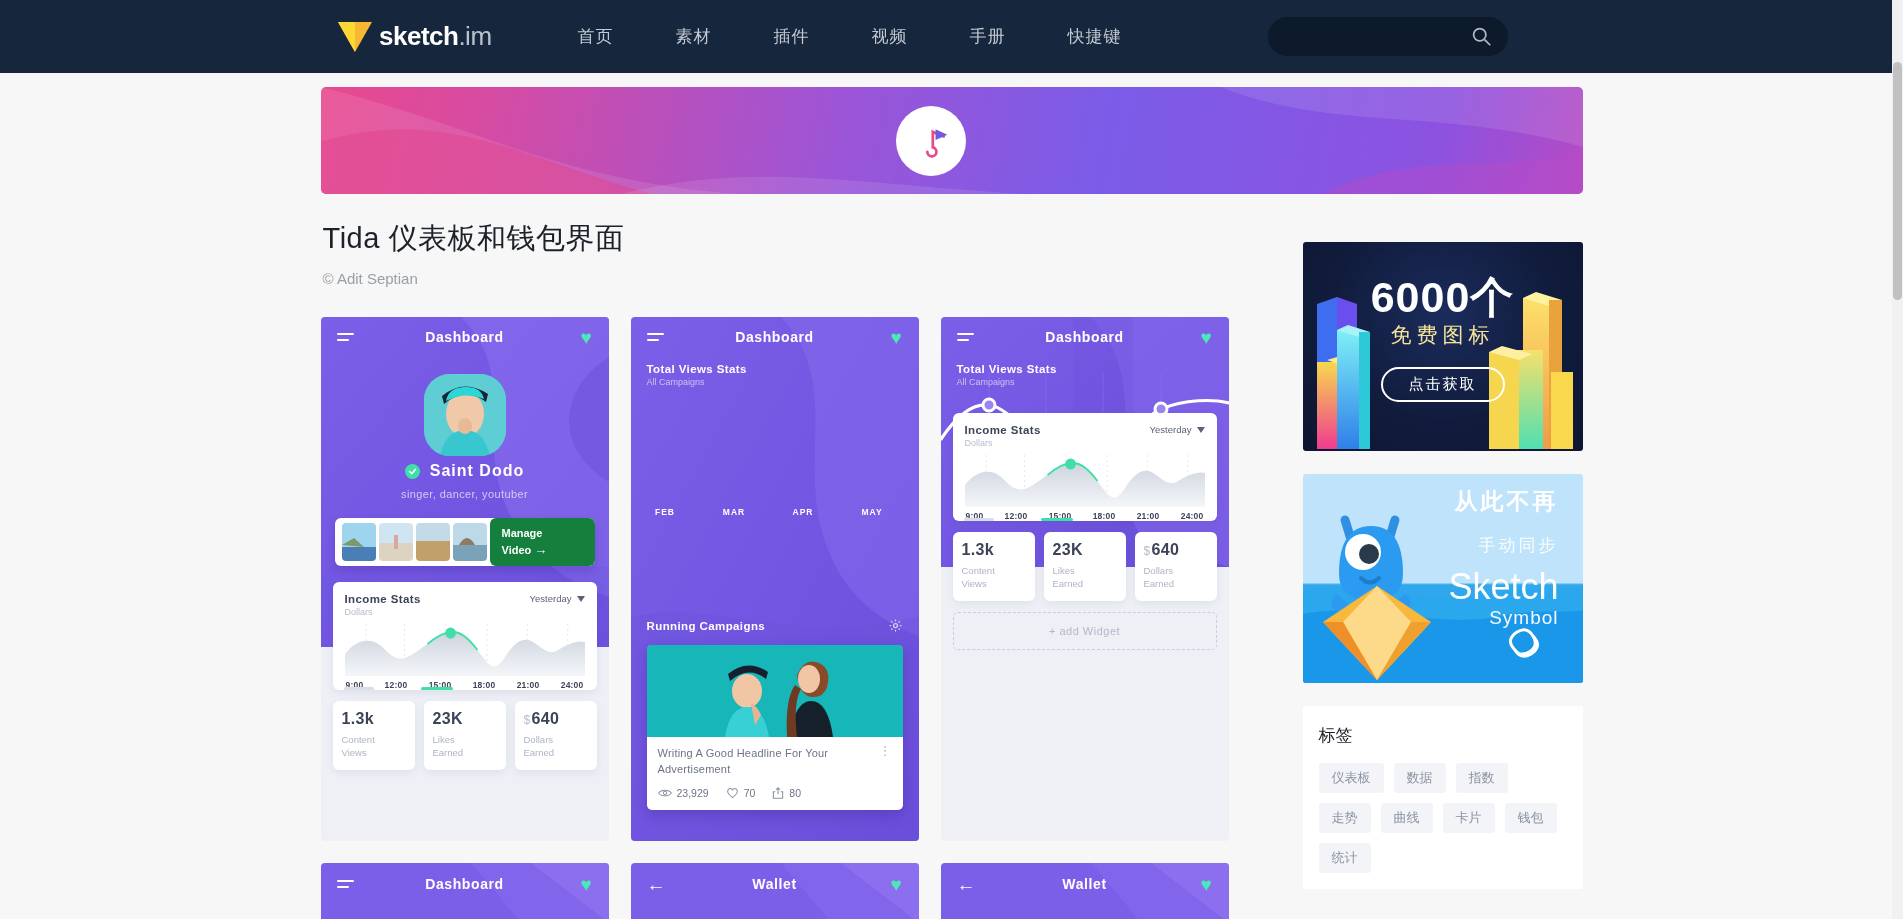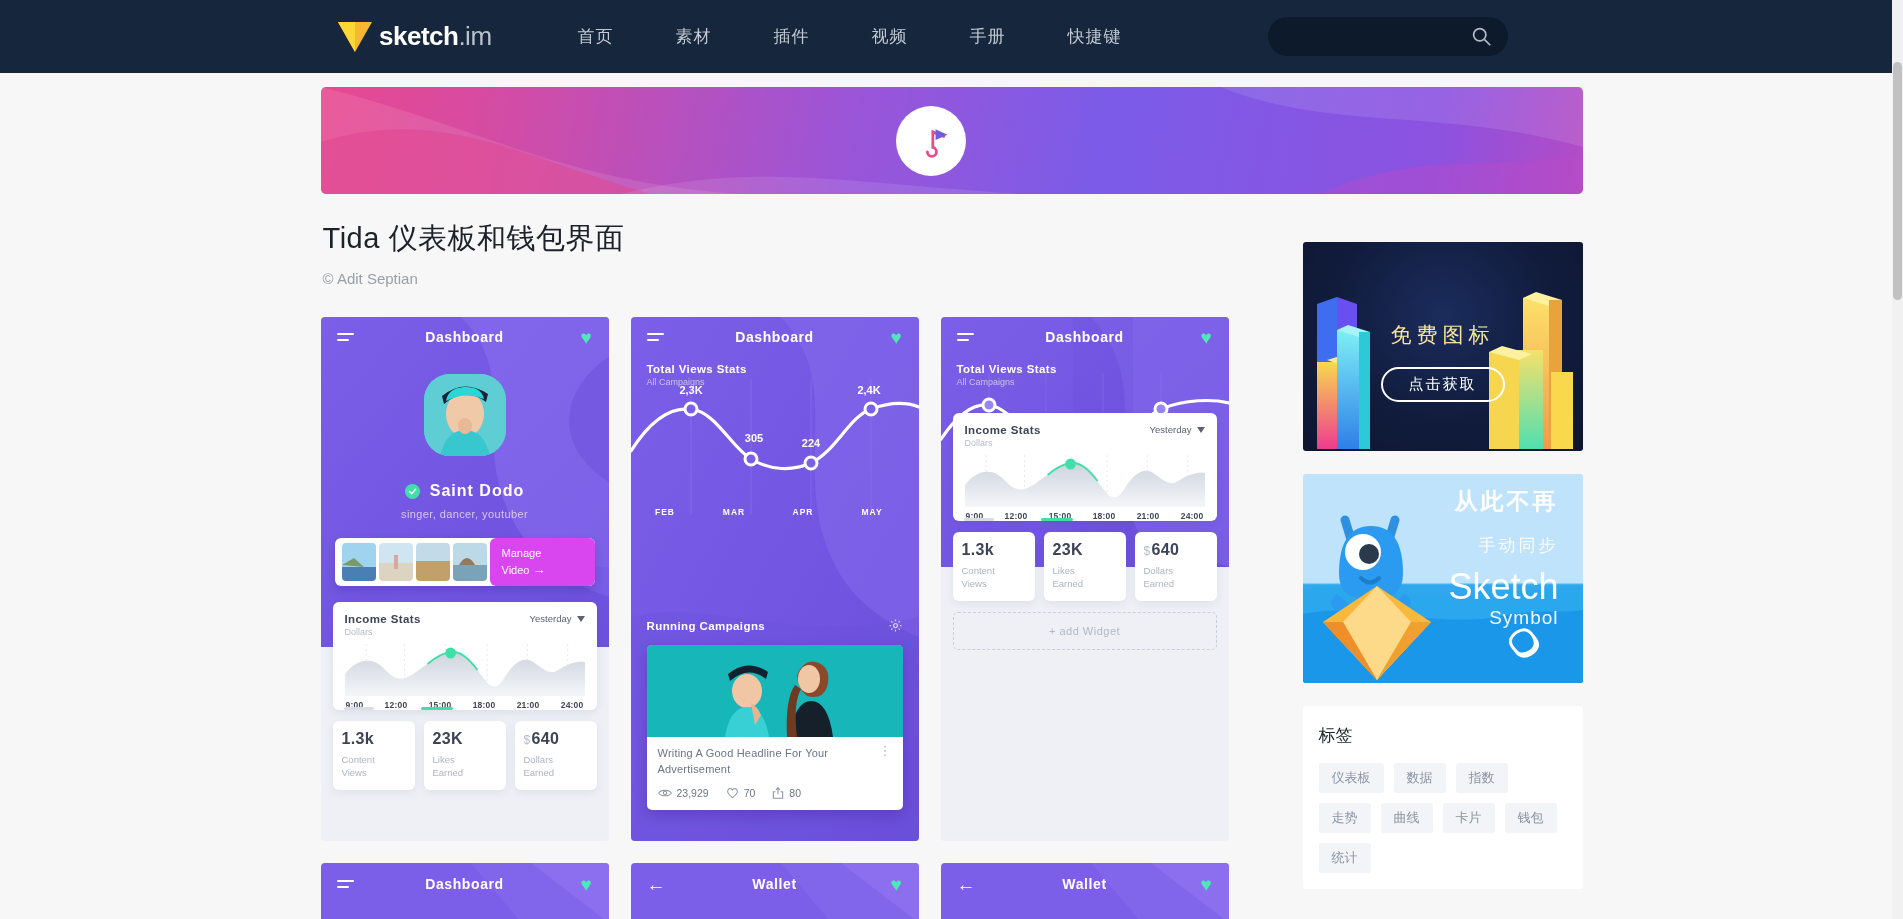--- a/index.html
+++ b/index.html
@@ -95,37 +95,37 @@
   .arrow-back { color: #fff; font-size: 19px; line-height: 1; }
 
   .purplebg { position: absolute; inset: 0; }
 
   
   .s1-body { position: relative; z-index: 2; }
   .avatar {
     width: 82px; height: 82px; border-radius: 26px; margin: 17px auto 0;
     overflow: hidden; background: #55c7cf; position: relative;
   }
-  .name-row { display:flex; align-items:center; justify-content:center; margin-top: 26px; gap: 10px;}
+  .name-row { display:flex; align-items:center; justify-content:center; margin-top: 6px; gap: 10px;}
   .verify { width: 15px; height: 15px; border-radius: 50%; background: #3fe0a8; display:flex;align-items:center;justify-content:center;}
   .verify svg { width: 9px; height: 9px; }
   .uname { color: #fff; font-size: 16px; font-weight: bold; letter-spacing: 1px;}
   .urole { text-align:center; color:#d5c9f3; font-size: 11px; margin-top: 8px; letter-spacing: .4px;}
   .manage {
     margin: 18px 14px 0 14px; height: 48px; border-radius: 6px;
     background: #fff; display: flex; align-items: center; position: relative;
     box-shadow: 0 4px 10px rgba(40,10,90,.18);
   }
   .thumbs { display:flex; gap:3px; padding-left: 7px; }
   .thumb { width: 34px; height: 38px; border-radius: 4px; overflow:hidden; }
   .manage-btn {
     position:absolute; right:0; top:0; bottom:0; width: 105px;
-    background: #d946ef; border-radius: 6px; color: #fff;
+    background: #15803d; border-radius: 6px; color: #fff;
     display:flex; flex-direction:column; justify-content:center;
-    padding-left: 12px; font-size: 11px; font-weight: normal; line-height: 1.35;
+    padding-left: 12px; font-size: 11px; font-weight: bold; line-height: 1.35;
   }
   .manage-btn .ar { font-size: 13px; }
 
   
   .statspanel { margin: 16px 12px 0 12px; position: relative; z-index: 3; }
   .income-card {
     background: #fff; border-radius: 6px; padding: 11px 12px 0 12px;
     box-shadow: 0 3px 9px rgba(60,60,110,.09); position: relative; overflow: hidden;
   }
   .ic-top { display:flex; justify-content:space-between; align-items:flex-start; }
@@ -420,39 +420,20 @@
           <div class="hdr-left burger">
               <i></i>
               <i></i>
             </div>
           <span>Dashboard</span>
           <div class="hdr-right heart">♥</div>
         </div>
         <div class="tv-head">
           <div class="tv-title">Total Views Stats</div>
           <div class="tv-sub">All Campaigns</div>
-        </div>
-        <div class="chartarea">
-          <svg viewBox="0 0 288 135" width="100%" height="100%">
-            <g stroke="#8d76ef" stroke-width="1" opacity=".6">
-              <line x1="60" y1="0" x2="60" y2="135"></line>
-                <line x1="120" y1="0" x2="120" y2="135"></line>
-              <line x1="180" y1="0" x2="180" y2="135"></line>
-                <line x1="240" y1="0" x2="240" y2="135"></line>
-            </g>
-            <path d="M0,72 C20,40 40,28 60,30 C85,33 100,68 120,80 C140,92 162,92 180,84 C205,72 218,38 240,30 C262,22 278,24 288,28" fill="none" stroke="#ffffff" stroke-width="3.2" stroke-linecap="round"></path>
-            <circle cx="60" cy="30" r="6" fill="#7b5fe8" stroke="#fff" stroke-width="3"></circle>
-            <circle cx="120" cy="80" r="6" fill="#7b5fe8" stroke="#fff" stroke-width="3"></circle>
-            <circle cx="180" cy="84" r="6" fill="#7b5fe8" stroke="#fff" stroke-width="3"></circle>
-            <circle cx="240" cy="30" r="6" fill="#7b5fe8" stroke="#fff" stroke-width="3"></circle>
-            <text x="60" y="15" fill="#fff" font-size="11" font-weight="bold" text-anchor="middle" font-family="Liberation Sans">2,3K</text>
-            <text x="123" y="63" fill="#fff" font-size="11" font-weight="bold" text-anchor="middle" font-family="Liberation Sans">305</text>
-            <text x="180" y="68" fill="#fff" font-size="11" font-weight="bold" text-anchor="middle" font-family="Liberation Sans">224</text>
-            <text x="238" y="15" fill="#fff" font-size="11" font-weight="bold" text-anchor="middle" font-family="Liberation Sans">2,4K</text>
-          </svg>
         </div>
         <div class="months">
           <span>FEB</span>
           <span>MAR</span>
           <span>APR</span>
           <span>MAY</span>
         </div>
         <div style="height:215px"></div>
         <div class="rc-head">
           <div class="rc-title">Running Campaigns</div>
@@ -699,20 +680,21 @@
         <rect x="56" y="90" width="11" height="117" fill="#2ec9d8"></rect>
         <rect x="220" y="56" width="26" height="151" fill="url(#b3)"></rect>
         <polygon points="220,56 233,50 259,58 246,64" fill="#fff1a0"></polygon>
         <rect x="246" y="58" width="13" height="149" fill="#e8a33c"></rect>
         <rect x="212,0"></rect>
         <rect x="214" y="108" width="26" height="99" fill="url(#b4)"></rect>
         <rect x="186" y="110" width="30" height="97" fill="#f5d64e"></rect>
         <polygon points="186,110 199,104 229,112 216,118" fill="#fdf0a0"></polygon>
         <rect x="248" y="130" width="22" height="77" fill="#f9d84e"></rect>
       </svg>
+      <div class="big">6000个</div>
       <div class="mid">免费图标</div>
       <div class="cta">点击获取</div>
     </div>
 
     <div class="ad ad2">
       <svg viewBox="0 0 280 209" width="280" height="209" style="position:absolute;inset:0">
         <path d="M0,118 C60,100 120,135 190,120 C230,112 260,118 280,112 L280,209 L0,209 Z" fill="#2ba7ee"></path>
         <path d="M0,140 C70,126 130,156 200,142 C240,134 262,140 280,136 L280,209 L0,209 Z" fill="#1a97e8"></path>
         <g>
           <path d="M42,46 l8,26 M92,46 l-8,26" stroke="#2f8fe0" stroke-width="9" stroke-linecap="round" fill="none"></path>

